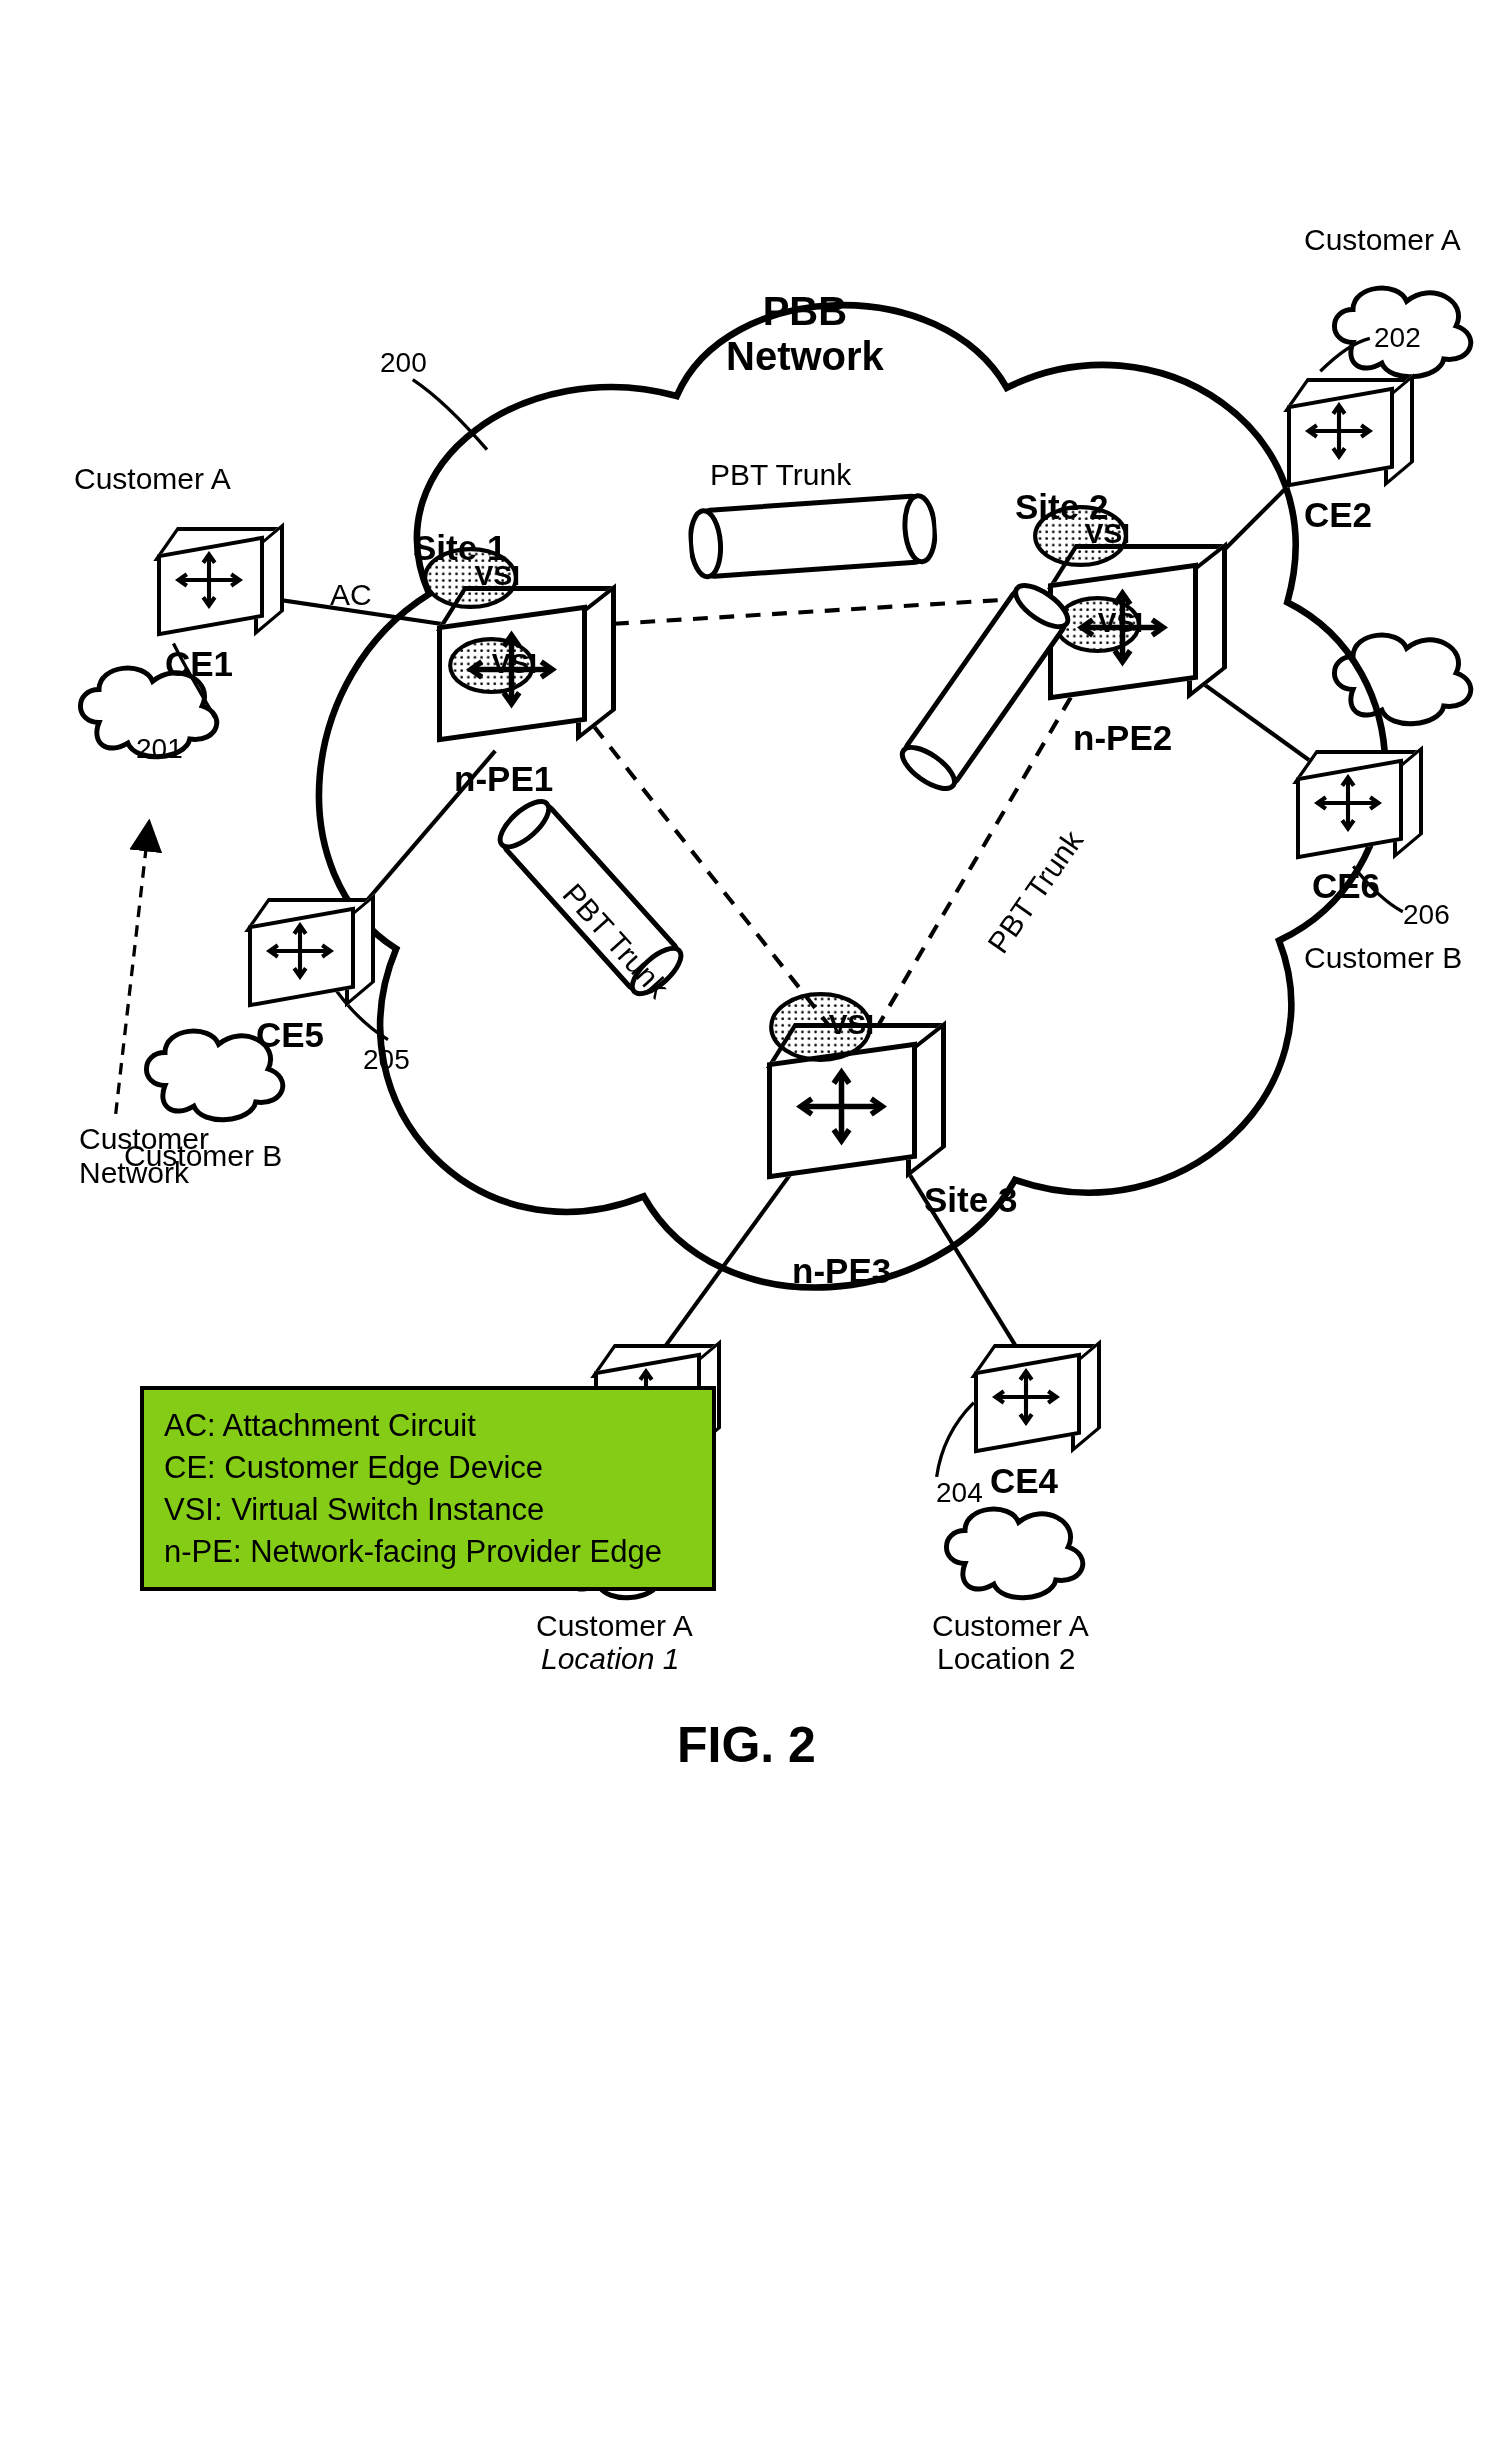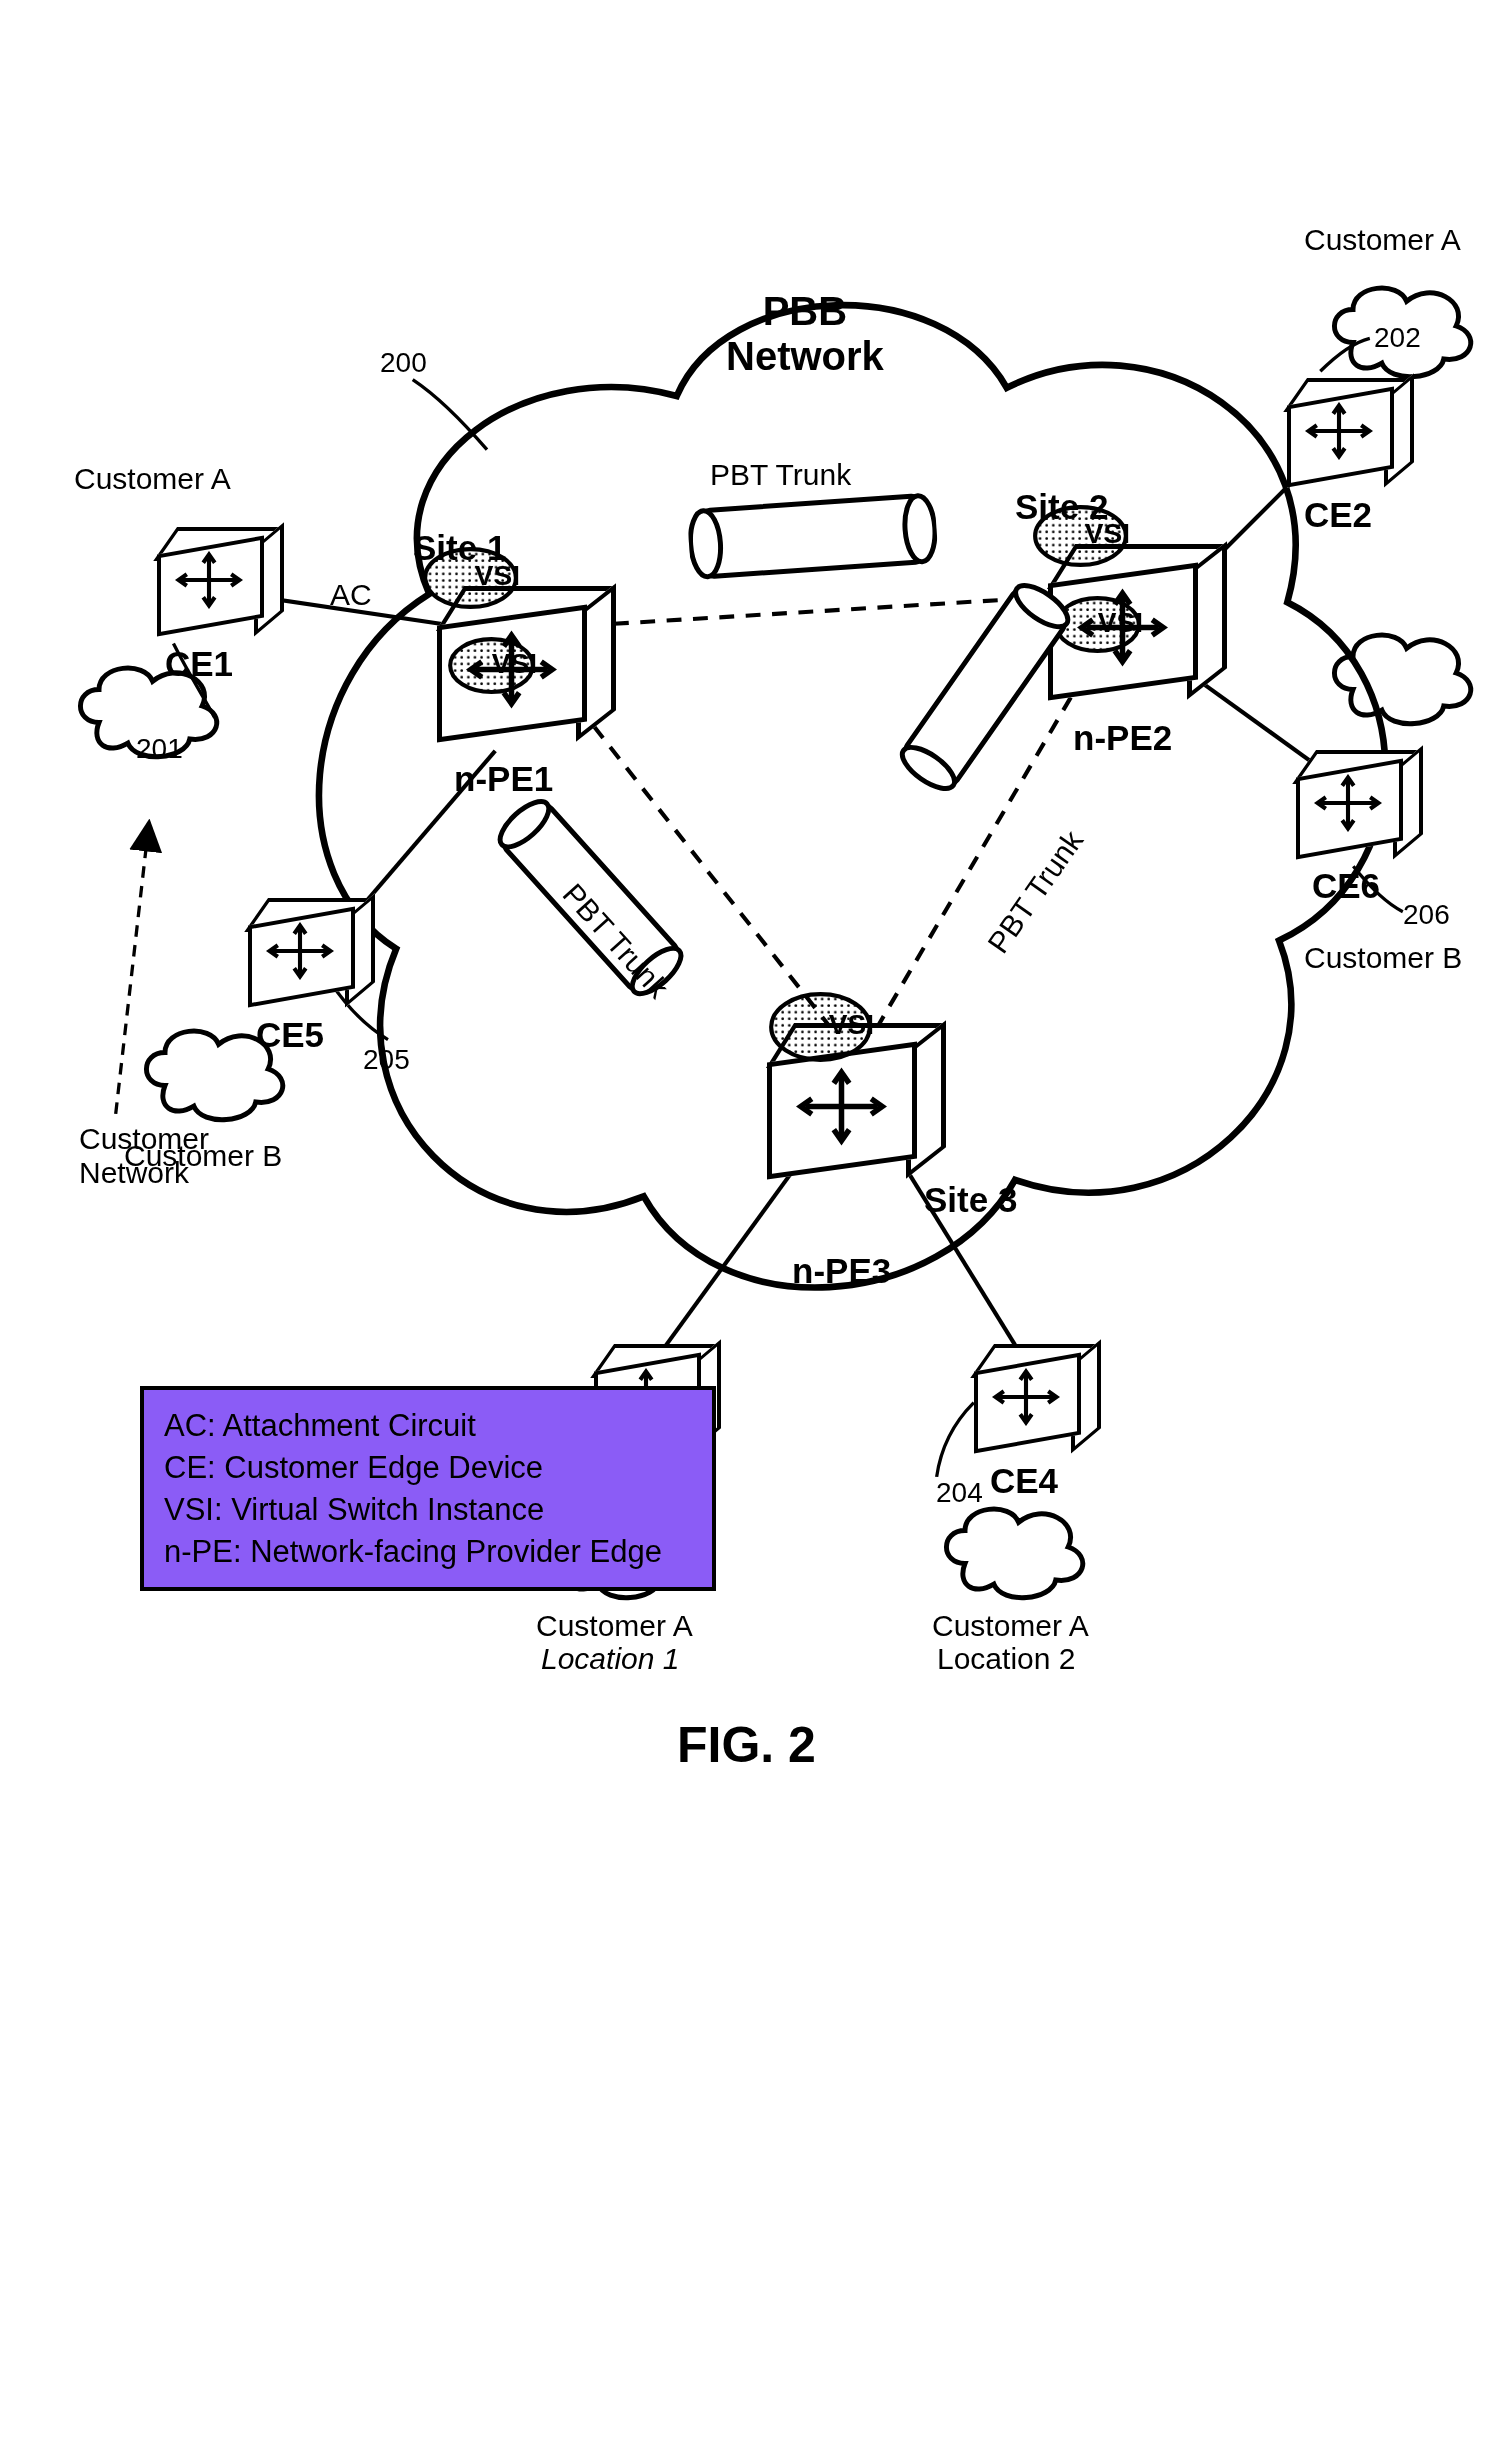--- a/index.html
+++ b/index.html
@@ -28,21 +28,21 @@
   .callout {
     position: absolute;
     font-size: 28px;
   }
   .legend {
     position: absolute;
     border: 4.1px solid #000;
     padding: 15px 20px;
     font-size: 31px;
     line-height: 1.35;
-    background: #8b5cf6;
+    background: #84cc16;
   }
 
   
   .router {
     position: absolute;
     width: 124px; height: 124px;
   }
   .router .box {
     position: absolute;
     left: 0; top: 25px;

